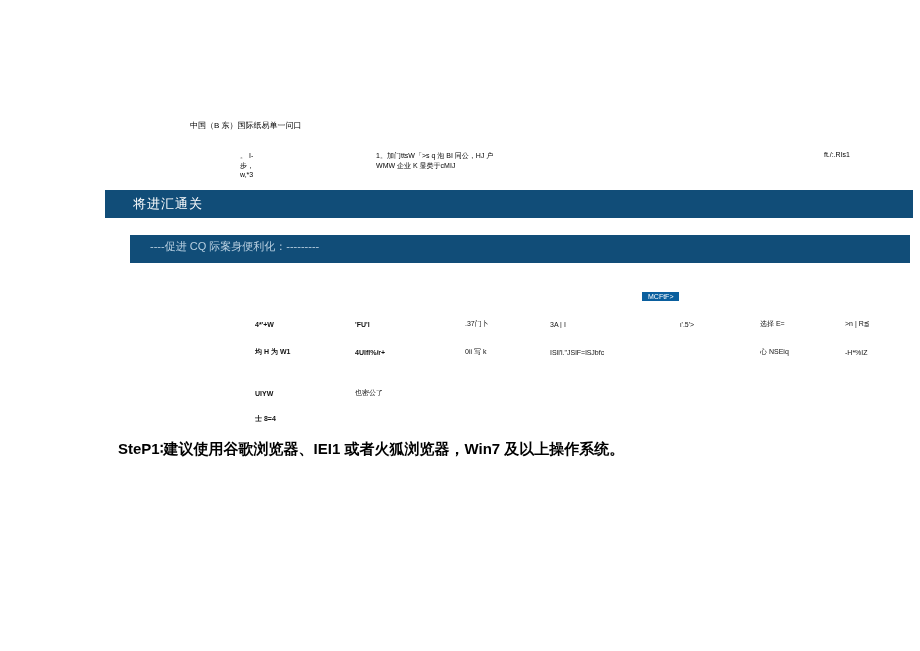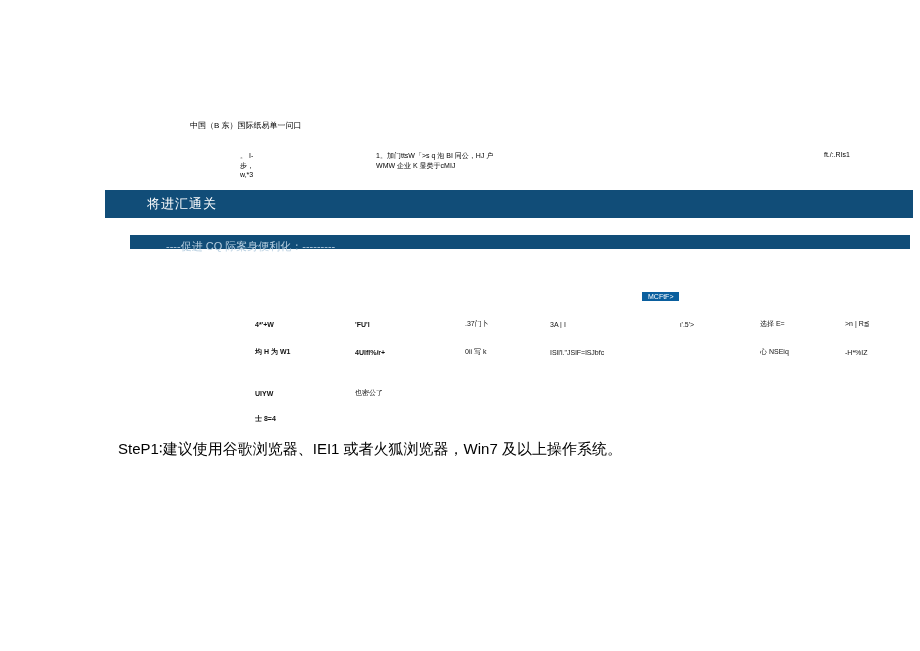--- a/index.html
+++ b/index.html
@@ -33,34 +33,34 @@
     .banner1 {
       position: absolute;
       top: 160px;
       left: 75px;
       width: 808px;
       height: 28px;
       background: #114d78;
       color: #ffffff;
       font-size: 13px;
       line-height: 28px;
-      padding-left: 42px;
+      padding-left: 28px;
       letter-spacing: 1px;
     }
     .banner2 {
       position: absolute;
       top: 205px;
       left: 100px;
       width: 780px;
-      height: 14px;
+      height: 28px;
       background: #114d78;
       color: #b8cfe0;
       font-size: 11px;
       line-height: 22px;
-      padding-left: 36px;
+      padding-left: 20px;
     }
     .tag-badge {
       position: absolute;
       top: 262px;
       left: 612px;
       background: #0a5f9e;
       color: #ffffff;
       font-size: 7px;
       padding: 1px 6px;
     }
@@ -95,21 +95,21 @@
     .sb1 { width: 80px; font-weight: bold; }
     .sb2 { width: 80px; }
     .step-line {
       position: absolute;
       top: 410px;
       left: 78px;
       font-size: 15px;
       color: #000;
       font-family: Arial, "Microsoft YaHei", sans-serif;
     }
-    .step-line .lbl { font-weight: normal; }
+    .step-line .lbl { font-weight: bold; }
   </style>
 </head>
 <body>
 
 <div class="header-area">
   <div class="header-title">中国（B 东）国际纸易单一问口</div>
   <div class="header-sub">
     <span class="s1">。 I-步，w,*3</span>
     <span class="s2">1。加门ttsW「&gt;s q 泡 BI 同公，HJ 户 WMW 企业 K 显类于cMIJ</span>
     <span class="s3">ft./:.RIs1</span>

